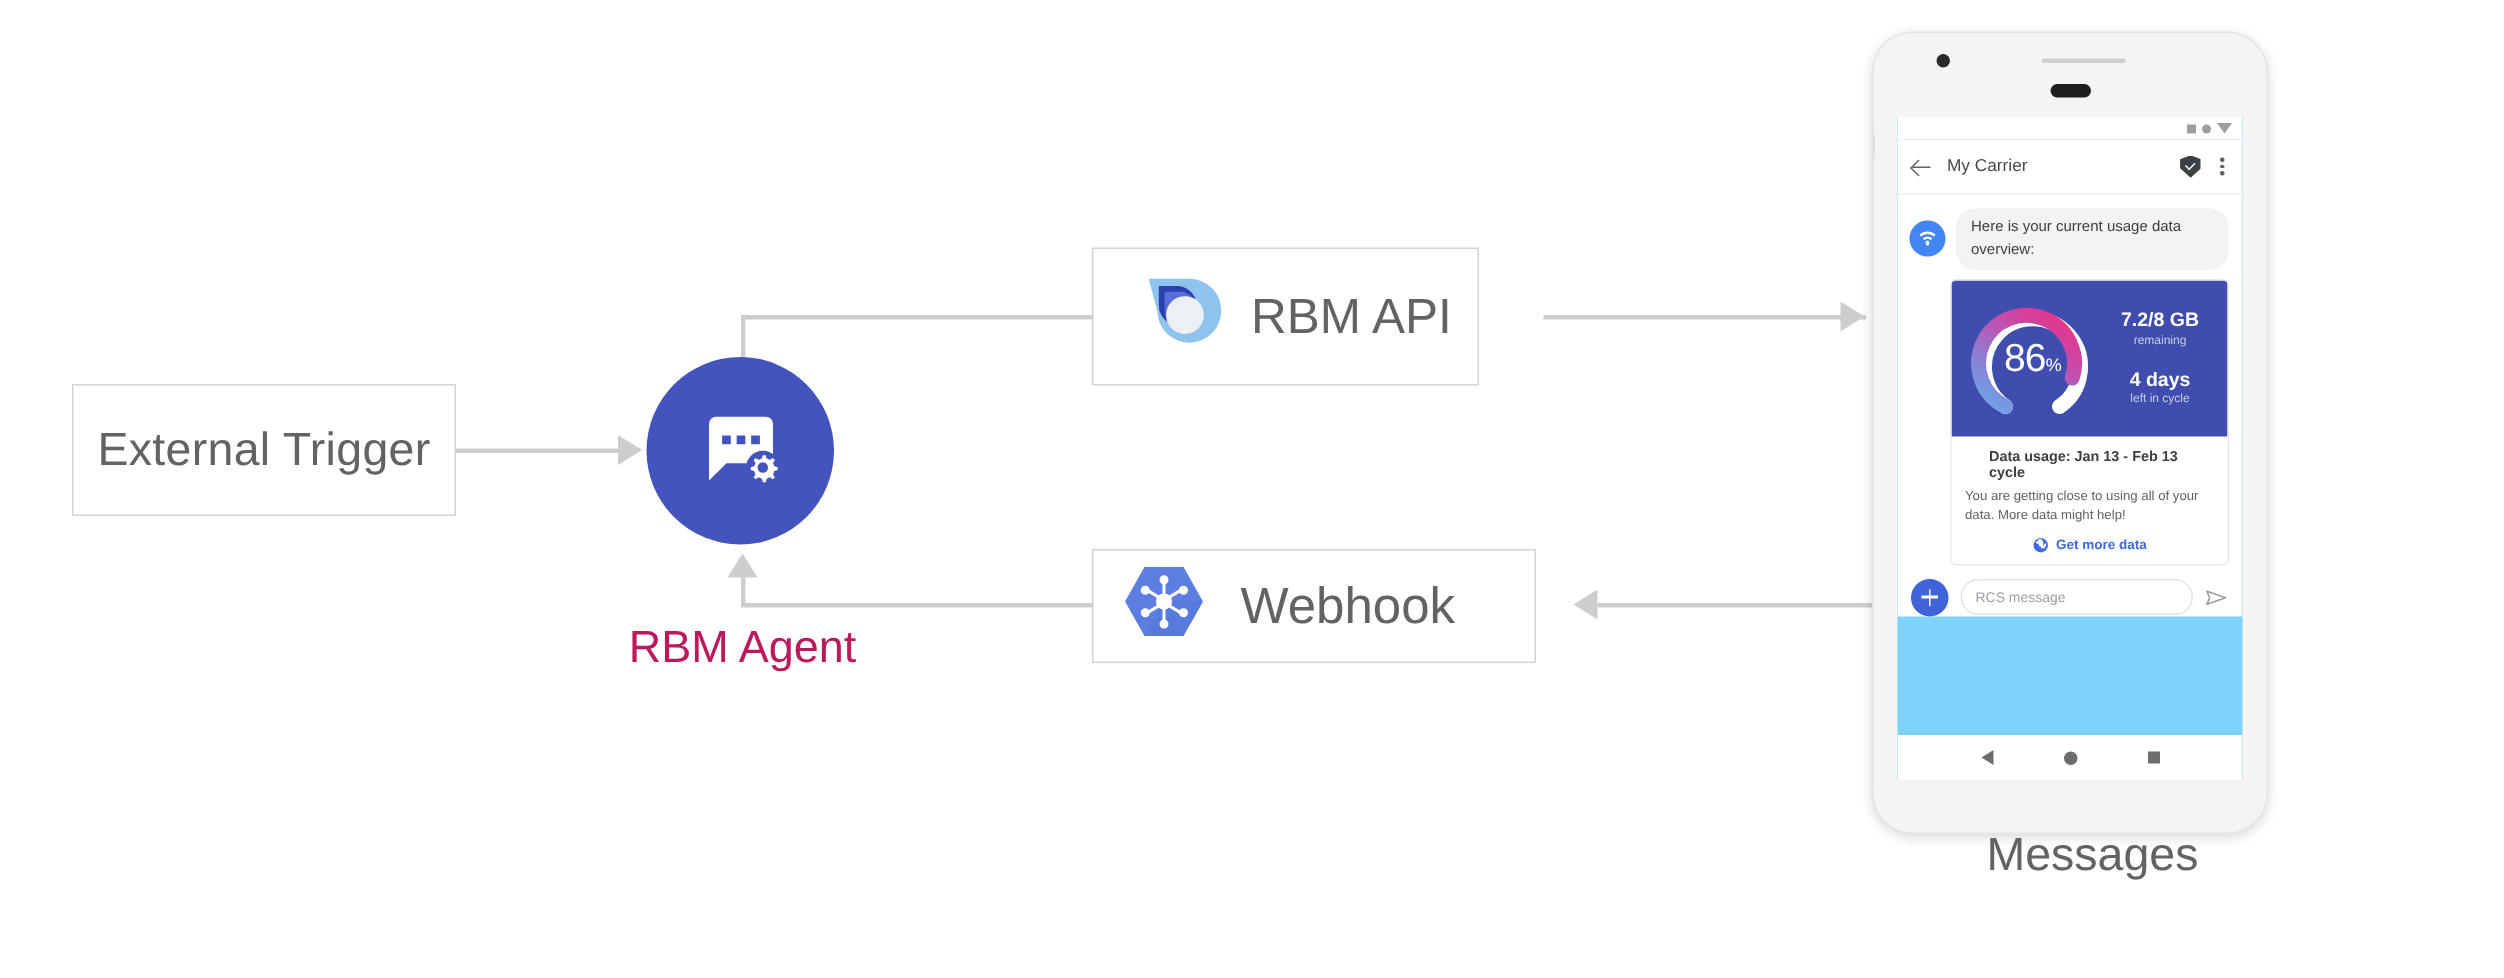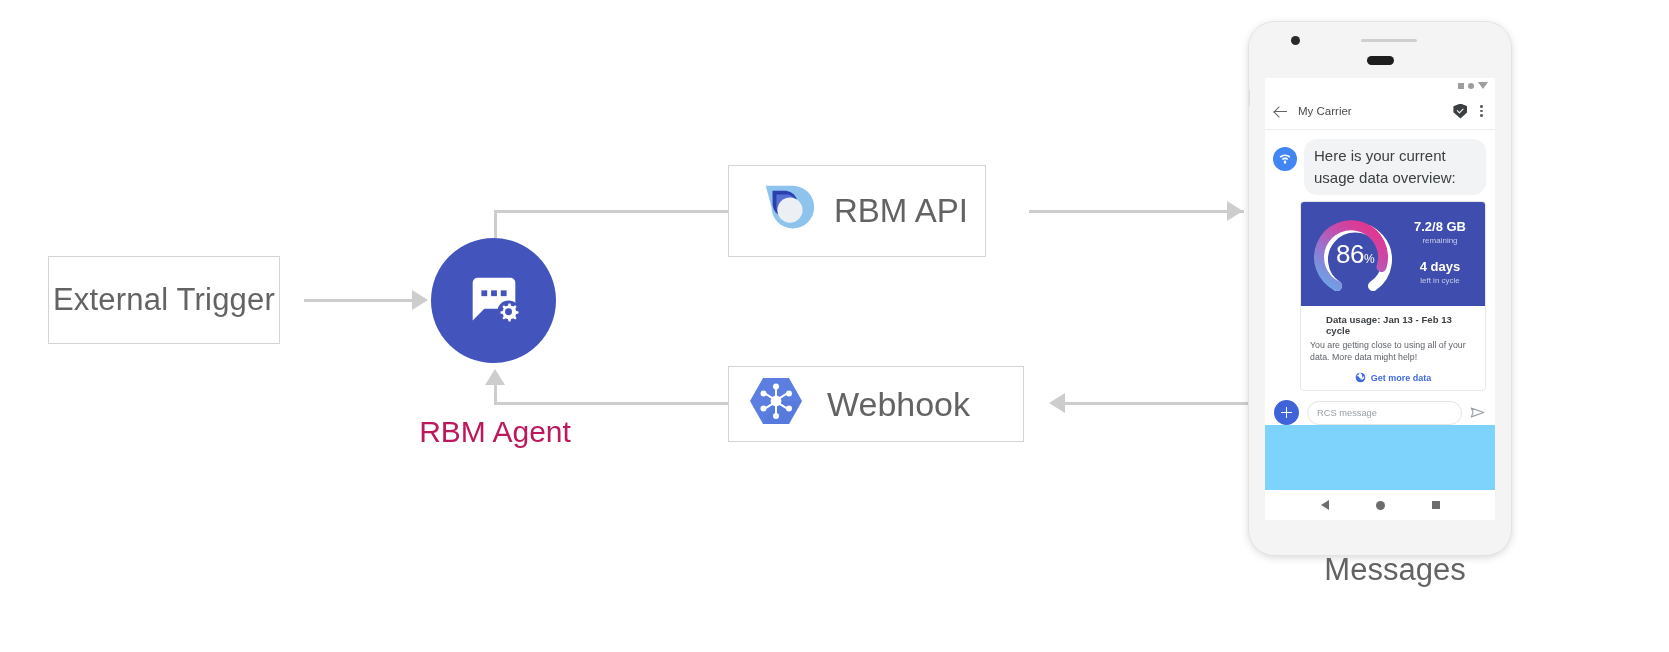--- a/index.html
+++ b/index.html
@@ -31,21 +31,21 @@
     font-family: "Liberation Sans", sans-serif;
     font-weight: 300;
     color: #636363;
     white-space: nowrap;
   }
 
   
   #external-trigger {
     left: 48px;
     top: 256px;
-    width: 232px;
+    width: 256px;
     height: 88px;
     justify-content: center;
   }
   #external-trigger .node-label { font-size: 31px; letter-spacing: .2px; }
 
   
   #rbm-api-box {
     left: 728px;
     top: 165px;
     width: 258px;
@@ -256,21 +256,21 @@
     background: #4285f4;
     flex: none;
     position: relative;
     margin-top: 8px;
   }
   #carrier-avatar svg { position:absolute; left:4px; top:4px; }
   #msg-bubble {
     background: #f1f3f4;
     border-radius: 13px;
     padding: 6px 10px;
-    font-size: 15px;
+    font-size: 10px;
     line-height: 1.45;
     color: #3c4043;
     flex: 1;
   }
 
   
   #rich-card {
     margin: 6px 9px 0 35px;
     border: 1px solid #e8e8e8;
     border-radius: 4px;

